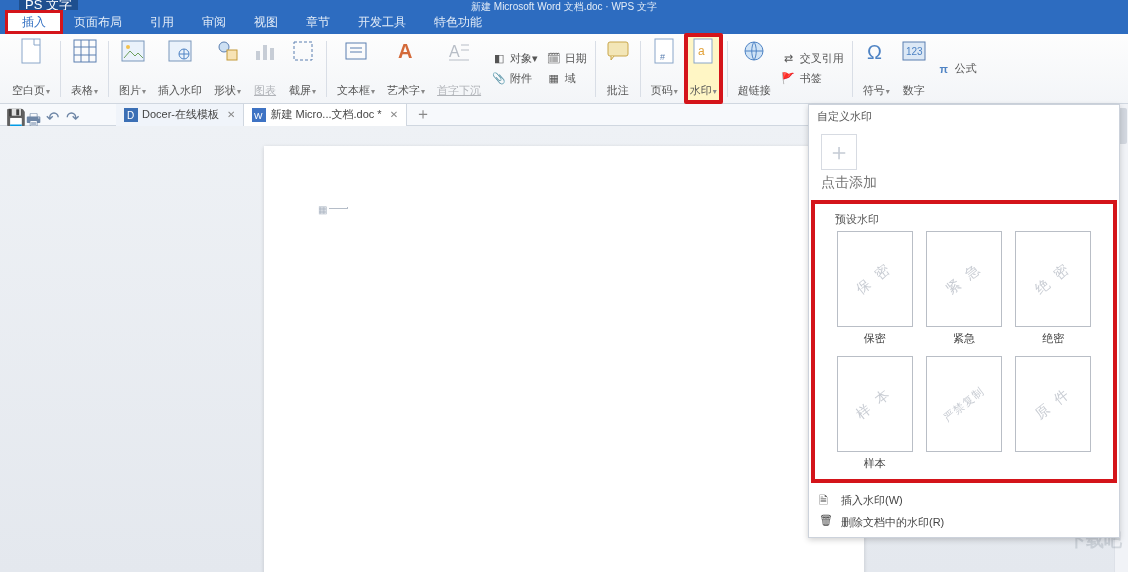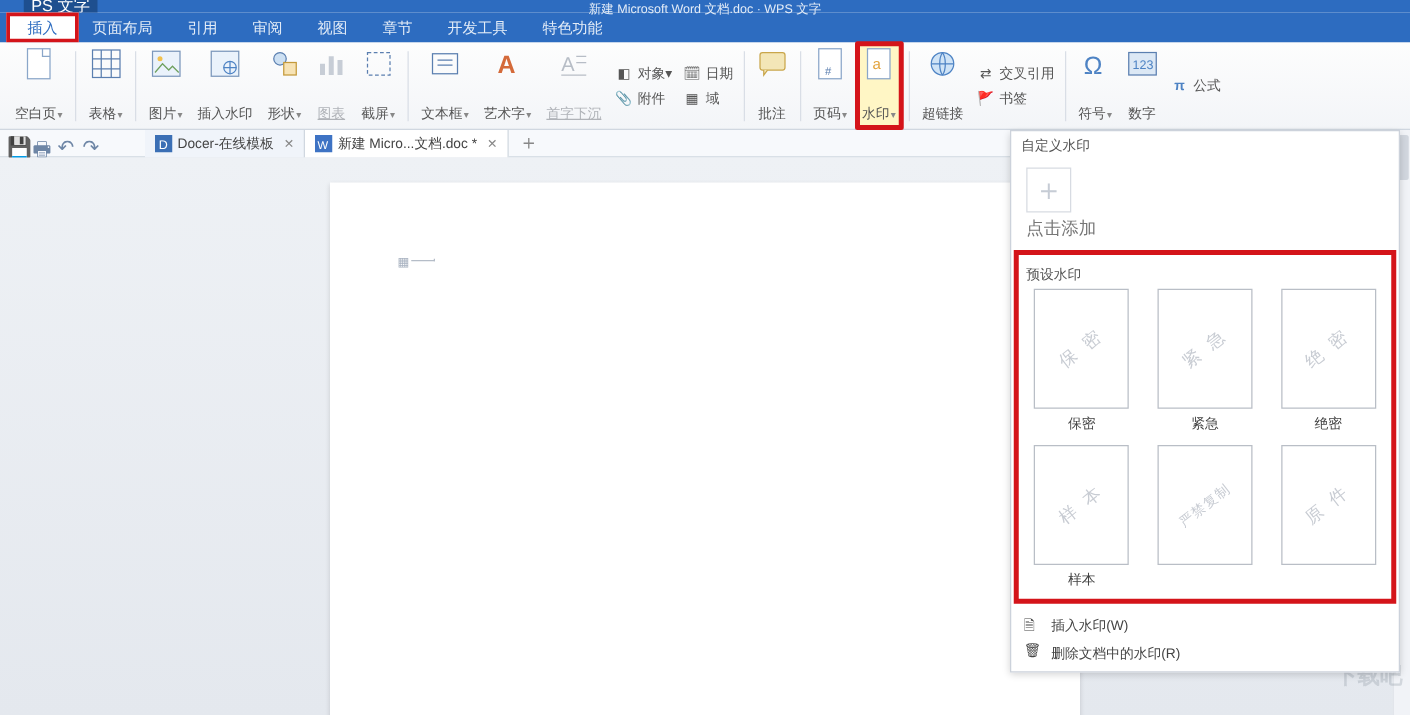--- a/index.html
+++ b/index.html
@@ -39,21 +39,21 @@
 .workspace { position: absolute; top: 126px; left: 0; right: 0; bottom: 0; background: linear-gradient(#eef1f5, #e4e8ee); display: flex; justify-content: center; }
 .page { margin-top: 20px; width: 600px; height: 800px; background: #fff; box-shadow: 0 1px 4px rgba(0,0,0,0.15); position: relative; }
 .page .cursor-mark { position: absolute; top: 58px; left: 54px; font-size: 10px; color: #a8b2c0; }
 .page .cursor-mark::after { content: ""; display: inline-block; width: 18px; height: 1px; border-bottom: 1px solid #b5bdc8; border-right: 1px solid #b5bdc8; position: relative; top: -4px; margin-left: 2px; }
 
 .dropdown-panel { position: absolute; top: 104px; right: 8px; width: 312px; background: #fff; border: 1px solid #ccd2db; box-shadow: 0 2px 6px rgba(0,0,0,0.18); z-index: 20; }
 .dp-section-title { font-size: 11px; color: #555; padding: 4px 8px; }
 .dp-custom { display: flex; flex-direction: column; align-items: flex-start; padding: 6px 12px; }
 .dp-add { width: 36px; height: 36px; border: 1px solid #d7dbe2; display: flex; align-items: center; justify-content: center; font-size: 24px; color: #c6ccd5; cursor: pointer; margin-bottom: 4px; }
 .dp-add-label { font-size: 14px; color: #777; }
-.dp-presets { border: 4px solid #d4141a; margin: 2px; padding: 4px 6px 8px; }
+.dp-presets { border: 4px solid #d4141a; margin: 2px; padding: 4px 20px 8px; }
 .dp-grid { display: grid; grid-template-columns: repeat(3, 1fr); gap: 6px 10px; justify-items: center; }
 .dp-item { display: flex; flex-direction: column; align-items: center; cursor: pointer; }
 .dp-thumb { width: 76px; height: 96px; border: 1px solid #b9bec6; background: #fff; display: flex; align-items: center; justify-content: center; }
 .dp-thumb span { color: #c8ccd3; font-size: 14px; letter-spacing: 3px; transform: rotate(-38deg); white-space: nowrap; }
 .dp-cap { font-size: 11px; color: #444; margin-top: 4px; }
 .dp-grid.second { margin-top: 10px; }
 .dp-footer { padding: 4px 8px; }
 .dp-foot-item { display: flex; align-items: center; font-size: 11px; color: #444; padding: 3px 2px; cursor: pointer; }
 .dp-foot-item .fi { width: 16px; height: 16px; margin-right: 6px; }
 

